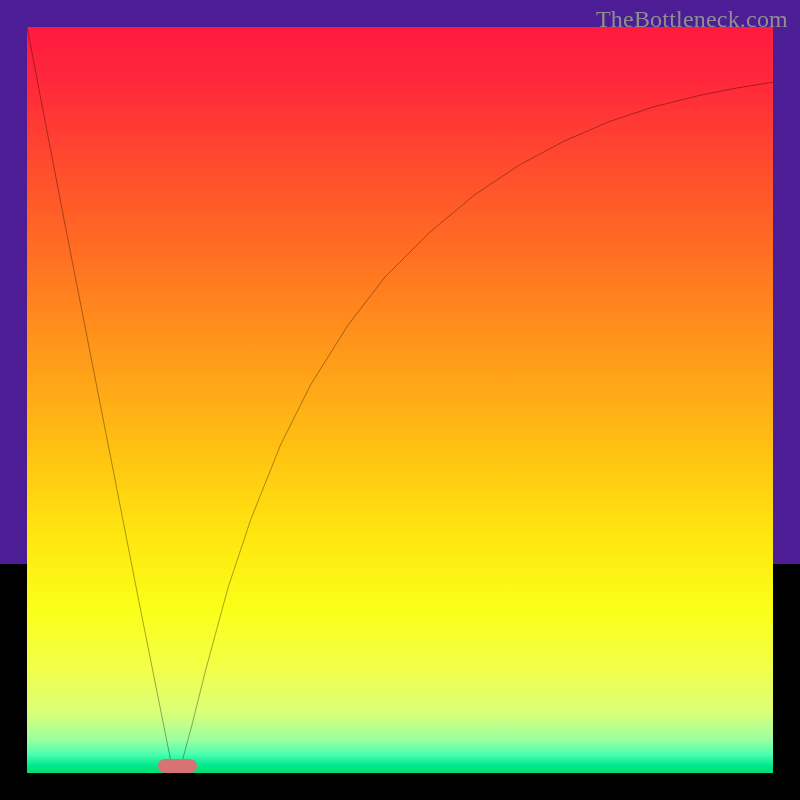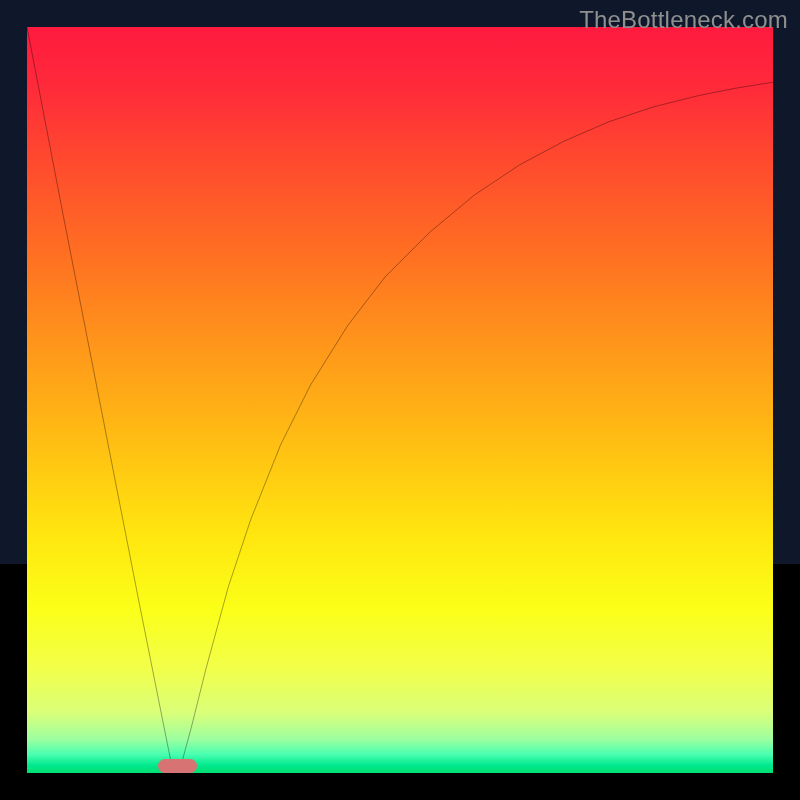--- a/index.html
+++ b/index.html
@@ -8,21 +8,22 @@
     width: 800px;
     height: 800px;
     overflow: hidden;
     background: #000;
     font-family: Arial, Helvetica, sans-serif;
   }
   .outer {
     position: relative;
     width: 800px;
     height: 564px;
-    background: #0f172a;
+    background: #4c1d95;
+    font-family: Liberation Serif, serif;
   }
   .plot {
     position: absolute;
     left: 27px;
     top: 27px;
     width: 746px;
     height: 746px;
     overflow: hidden;
   }
   .gradient {

